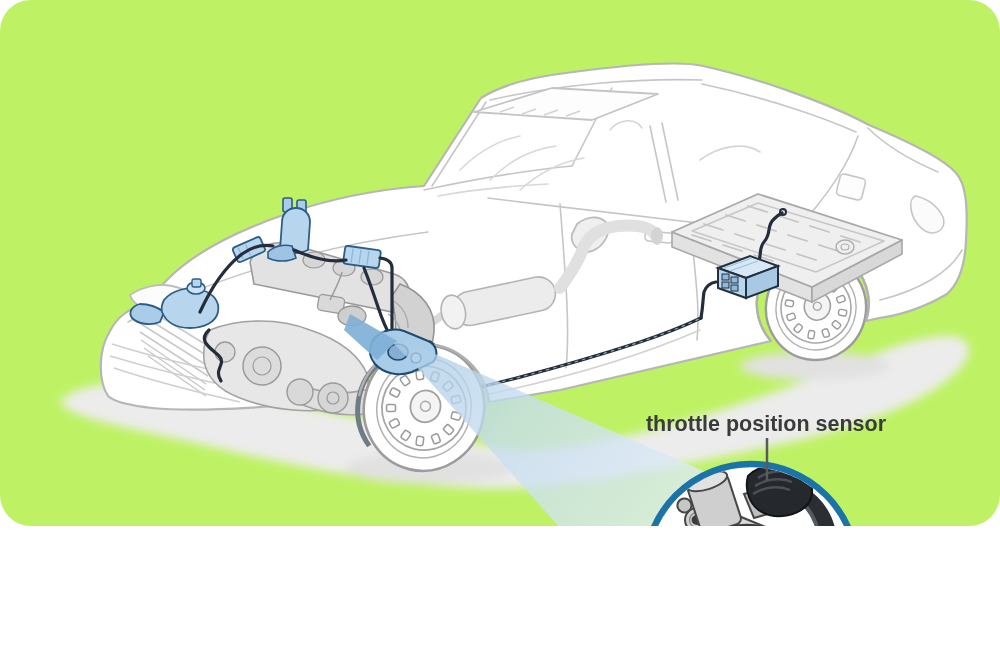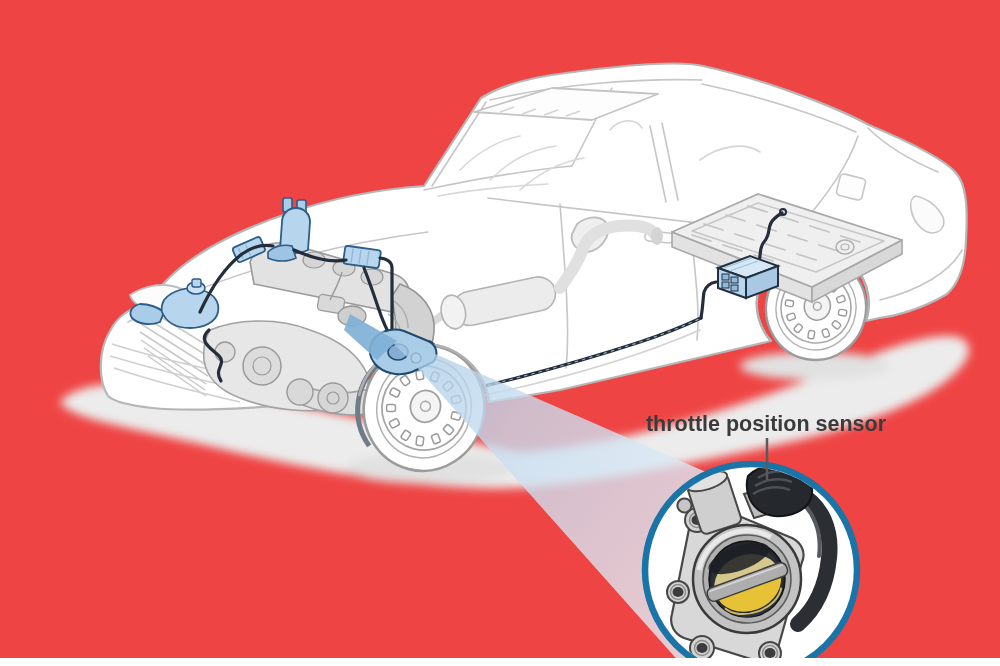--- a/index.html
+++ b/index.html
@@ -1,17 +1,17 @@
 <!DOCTYPE html>
 <html><head>
 <meta charset="utf-8">
 <style>
   html,body{margin:0;padding:0;background:#ffffff;}
-  .stage{position:relative;width:1000px;height:658px;background:#ef4444;overflow:hidden;
-         font-family:"Liberation Sans",sans-serif;}
+  .stage{position:relative;width:1000px;height:526px;background:#bef264;overflow:hidden;
+         font-family:"Liberation Sans",sans-serif;border-radius:31px;}
   svg{display:block;}
   .callout-text{font-family:"Liberation Sans","DejaVu Sans",sans-serif;font-weight:bold;}
 </style>
 </head>
 <body>
 
 <div class="stage">
 <svg width="1000" height="666" viewBox="0 0 1000 666">
   <defs>
     <linearGradient id="beamG" gradientUnits="userSpaceOnUse" x1="380" y1="330" x2="760" y2="600">

